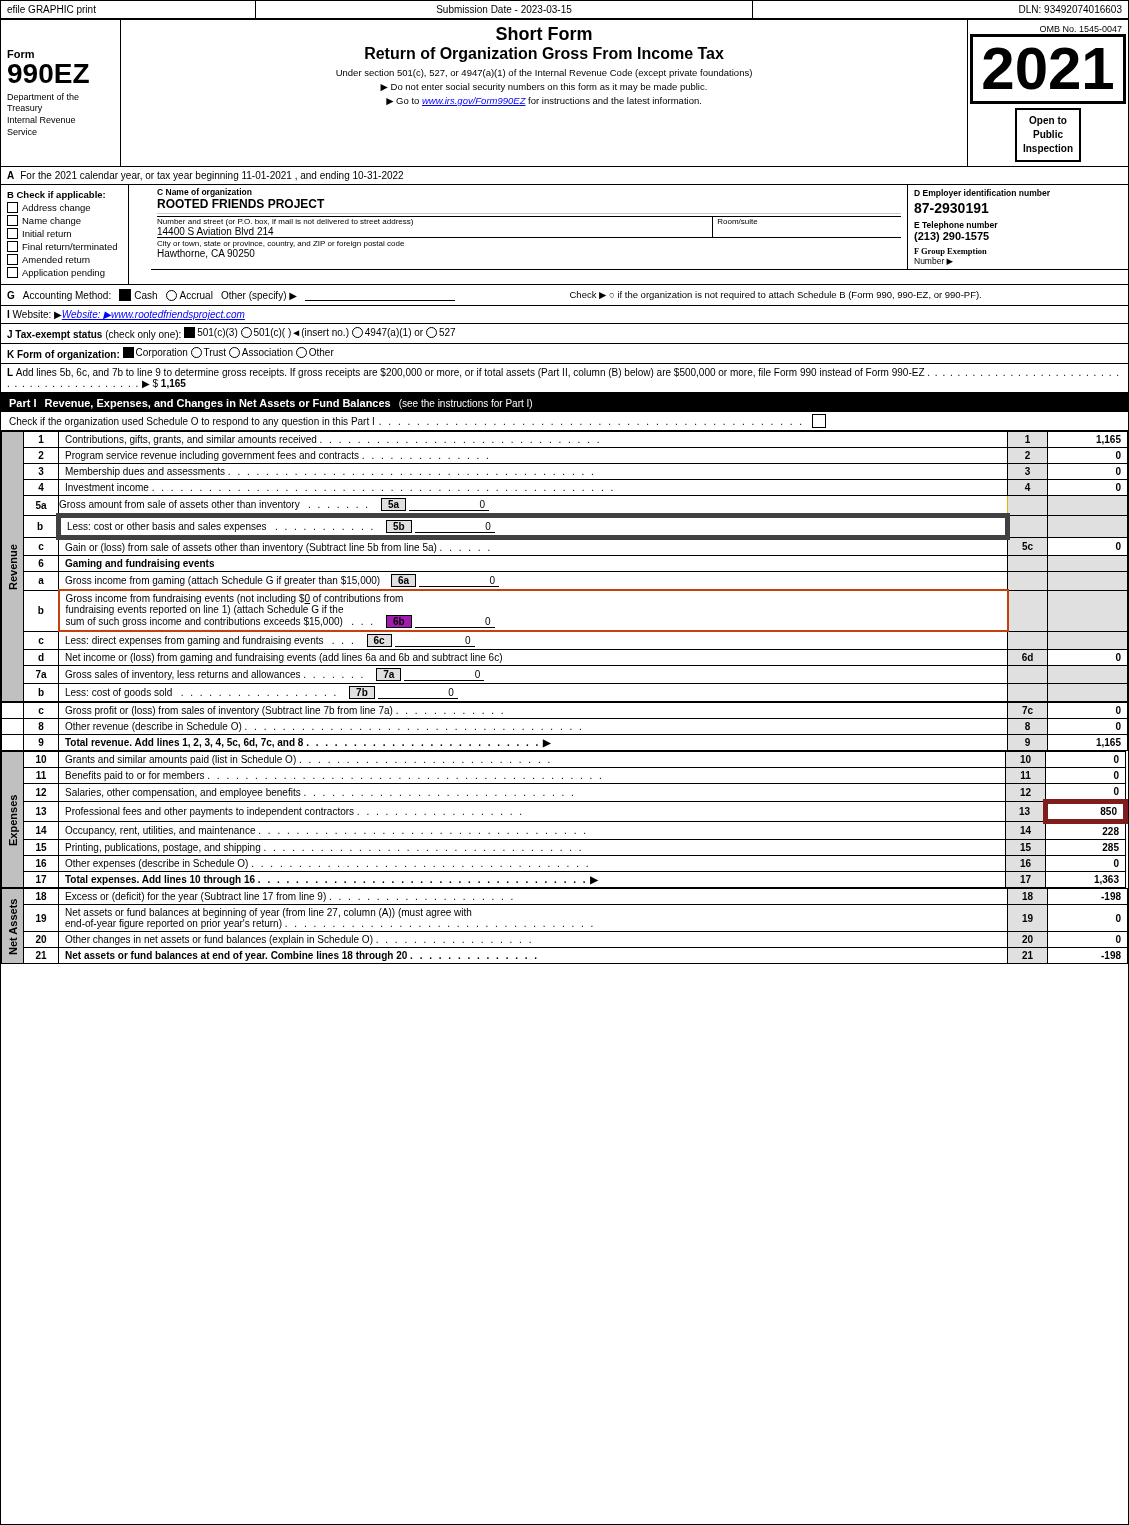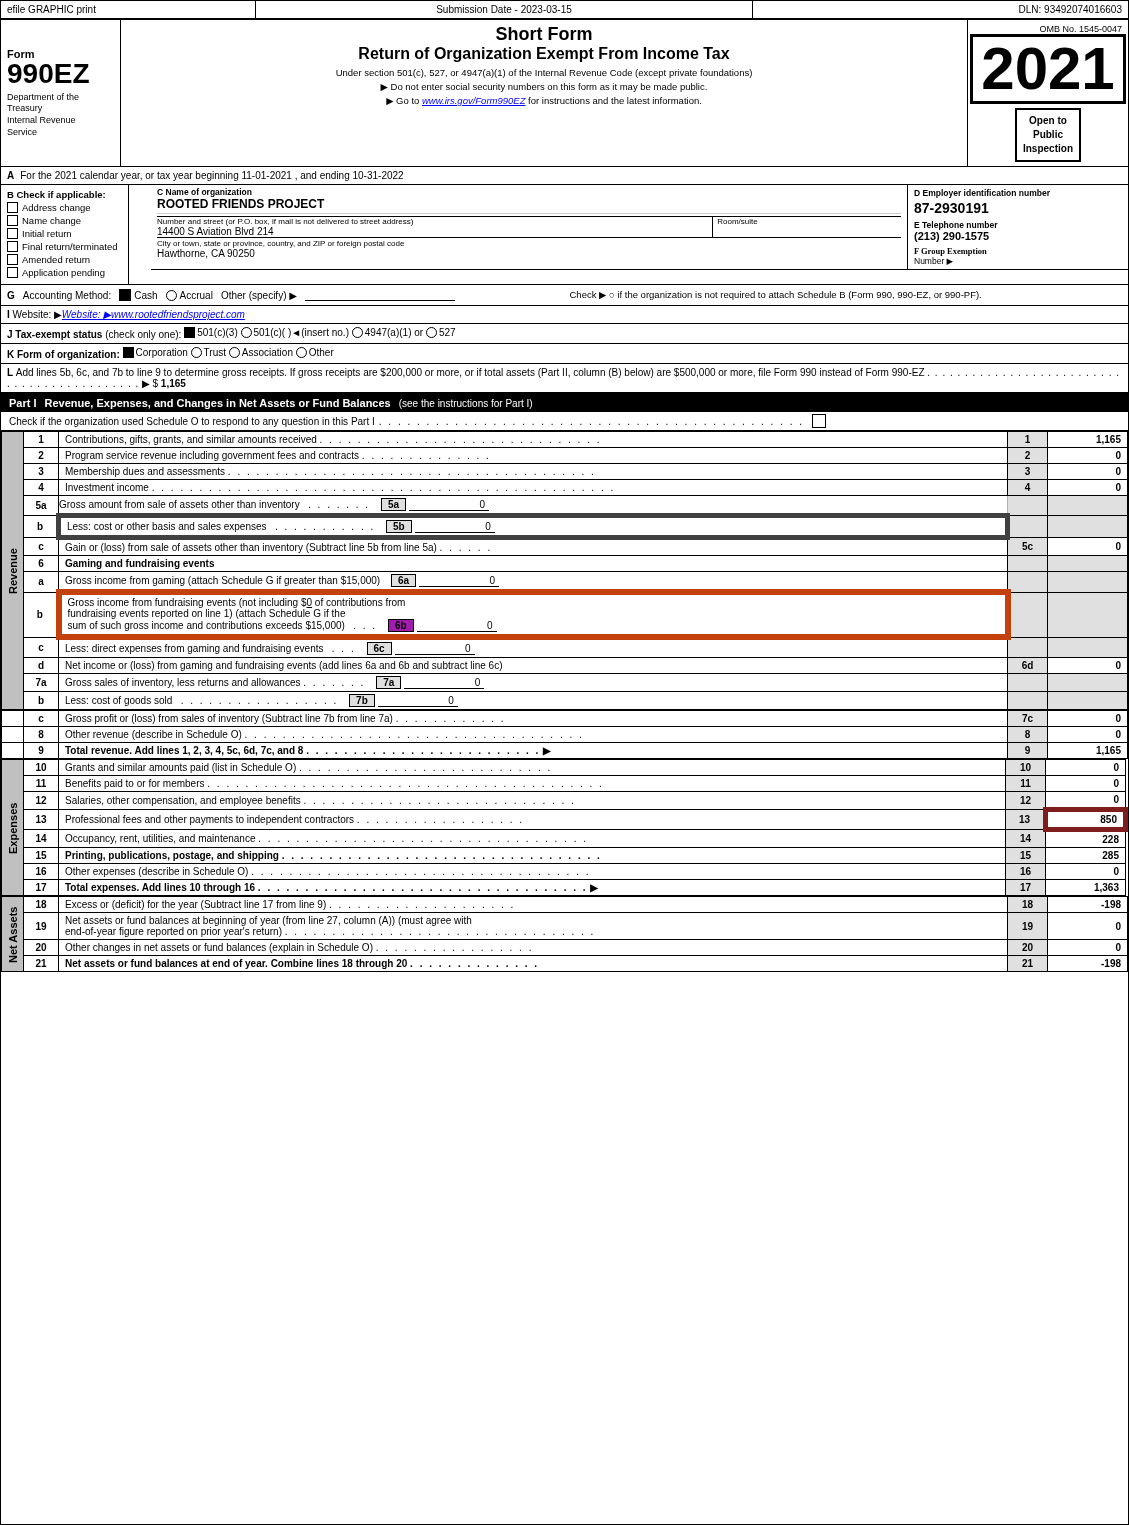--- a/index.html
+++ b/index.html
@@ -171,21 +171,21 @@
       <div class="form-dept">
         <span>Department of the</span><br>
         <span>Treasury</span><br>
         <span>Internal Revenue</span><br>
         <span>Service</span>
       </div>
     </div>
 
     <div class="title-center">
       <div class="short-form-title">Short Form</div>
-      <div class="return-title">Return of Organization Exempt From Income Tax</div>
+      <div class="return-title">Return of Organization Gross From Income Tax</div>
       <div class="subtitle">Under section 501(c), 527, or 4947(a)(1) of the Internal Revenue Code (except private foundations)</div>
       <div class="notice">▶ Do not enter social security numbers on this form as it may be made public.</div>
       <div class="notice">▶ Go to <span class="link">www.irs.gov/Form990EZ</span> for instructions and the latest information.</div>
     </div>
 
     <div class="title-right">
       <div style="font-size:9px;text-align:right;width:100%;">OMB No. 1545-0047</div>
       <div class="year-box">2021</div>
       <div class="open-public">Open to<br>Public<br>Inspection</div>
     </div>
@@ -418,21 +418,21 @@
             <span style="background:#e0e0e0;border:1px solid #000;padding:0 6px;font-weight:bold;">6a</span>
             <span style="display:inline-block;width:80px;border-bottom:1px solid #000;text-align:right;font-size:10px;padding-right:4px;">0</span>
           </span>
         </td>
         <td style="border:1px solid #000;background:#e0e0e0;"></td>
         <td style="border:1px solid #000;background:#e0e0e0;"></td>
       </tr>
 
       <tr>
         <td style="border:1px solid #000;text-align:center;font-weight:bold;font-size:10px;padding:2px;">b</td>
-        <td style="border:6px solid #c2410c;padding:2px 6px;font-size:10px;">
+        <td style="border:2px solid #c2410c;padding:2px 6px;font-size:10px;">
           Gross income from fundraising events (not including $<span style="text-decoration:underline;">0</span> of contributions from<br>
           fundraising events reported on line 1) (attach Schedule G if the<br>
           sum of such gross income and contributions exceeds $15,000) &nbsp; <span style="letter-spacing:2px;">. . .</span>
           <span style="display:inline-flex;align-items:center;gap:3px;margin-left:8px;">
             <span style="background:#a21caf;border:1px solid #000;padding:0 6px;font-weight:bold;">6b</span>
             <span style="display:inline-block;width:80px;border-bottom:1px solid #000;text-align:right;font-size:10px;padding-right:4px;">0</span>
           </span>
         </td>
         <td style="border:1px solid #000;background:#e0e0e0;"></td>
         <td style="border:1px solid #000;background:#e0e0e0;"></td>
@@ -554,21 +554,21 @@
         <td style="border:5px solid #7f1d1d;text-align:right;font-weight:bold;padding:2px 6px;font-size:10px;">850</td>
       </tr>
       <tr>
         <td style="border:1px solid #000;text-align:center;font-weight:bold;font-size:10px;padding:2px;">14</td>
         <td style="border:1px solid #000;padding:2px 6px;font-size:10px;">Occupancy, rent, utilities, and maintenance <span style="letter-spacing:2px;">. . . . . . . . . . . . . . . . . . . . . . . . . . . . . . . . . . .</span></td>
         <td style="border:1px solid #000;text-align:center;font-weight:bold;font-size:10px;background:#e0e0e0;">14</td>
         <td style="border:1px solid #000;text-align:right;font-weight:bold;padding:2px 6px;font-size:10px;">228</td>
       </tr>
       <tr>
         <td style="border:1px solid #000;text-align:center;font-weight:bold;font-size:10px;padding:2px;">15</td>
-        <td style="border:1px solid #000;padding:2px 6px;font-size:10px;font-weight:bold;">Printing, publications, postage, and shipping <span style="letter-spacing:2px;">. . . . . . . . . . . . . . . . . . . . . . . . . . . . . . . . . .</span></td>
+        <td style="border:1px solid #000;padding:2px 6px;font-size:10px;">Printing, publications, postage, and shipping <span style="letter-spacing:2px;">. . . . . . . . . . . . . . . . . . . . . . . . . . . . . . . . . .</span></td>
         <td style="border:1px solid #000;text-align:center;font-weight:bold;font-size:10px;background:#e0e0e0;">15</td>
         <td style="border:1px solid #000;text-align:right;font-weight:bold;padding:2px 6px;font-size:10px;">285</td>
       </tr>
       <tr>
         <td style="border:1px solid #000;text-align:center;font-weight:bold;font-size:10px;padding:2px;">16</td>
         <td style="border:1px solid #000;padding:2px 6px;font-size:10px;">Other expenses (describe in Schedule O) <span style="letter-spacing:2px;">. . . . . . . . . . . . . . . . . . . . . . . . . . . . . . . . . . . .</span></td>
         <td style="border:1px solid #000;text-align:center;font-weight:bold;font-size:10px;background:#e0e0e0;">16</td>
         <td style="border:1px solid #000;text-align:right;font-weight:bold;padding:2px 6px;font-size:10px;">0</td>
       </tr>
       <tr style="font-weight:bold;">

